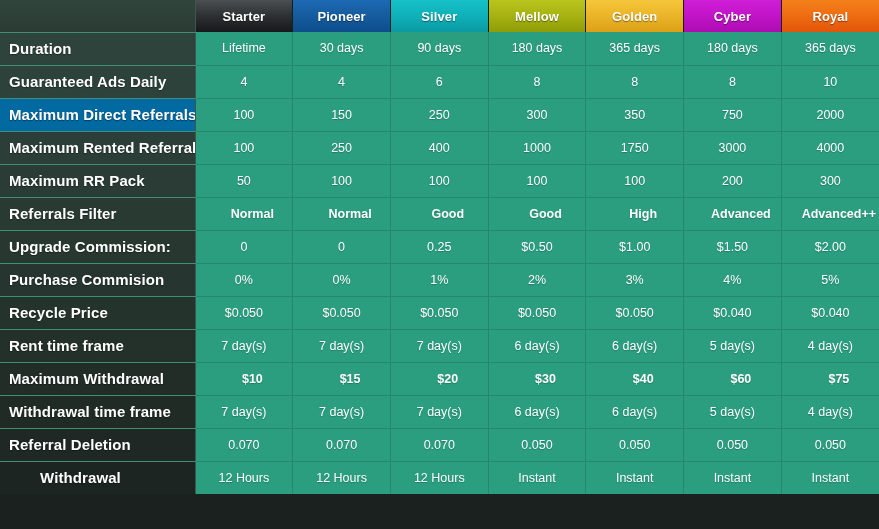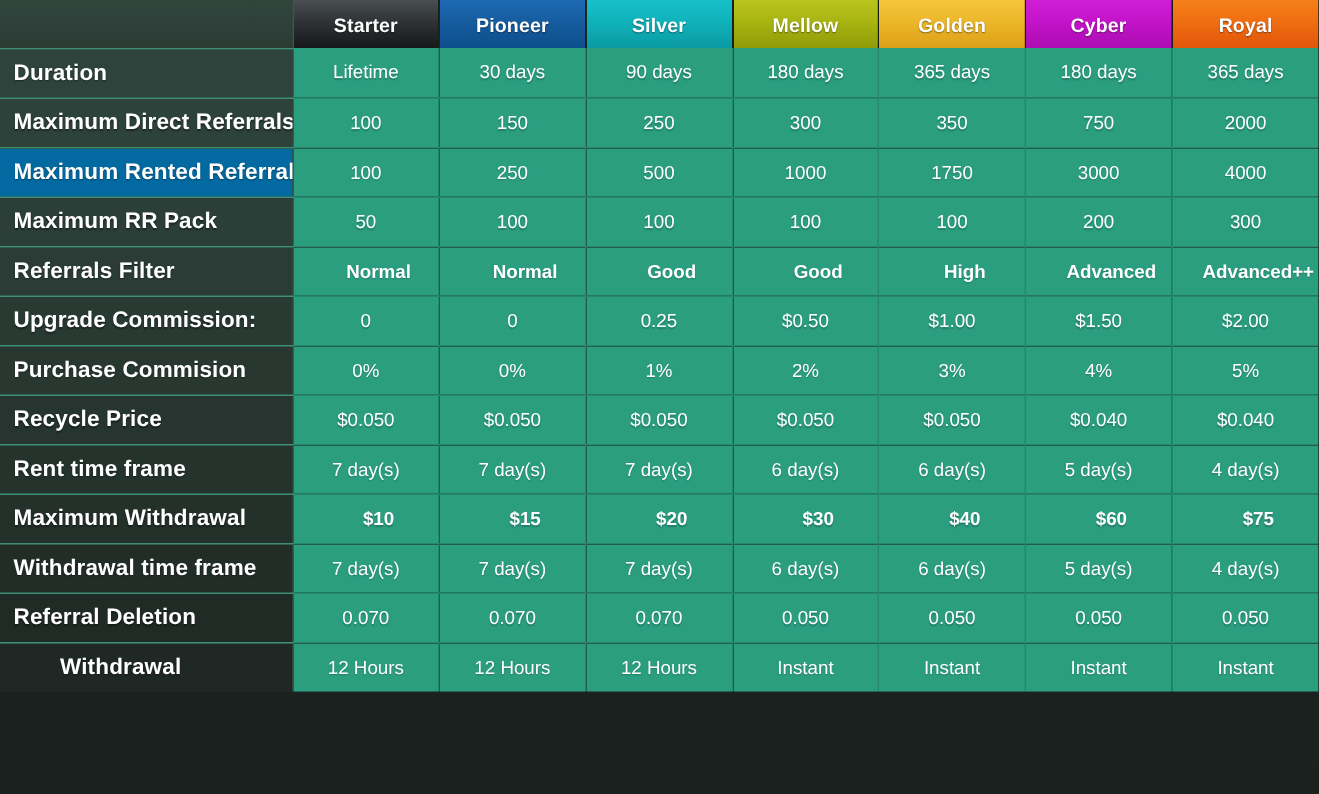--- a/index.html
+++ b/index.html
@@ -149,34 +149,44 @@
         <td class="row-label">Duration</td>
         <td class="data-cell">Lifetime</td>
         <td class="data-cell">30 days</td>
         <td class="data-cell">90 days</td>
         <td class="data-cell">180 days</td>
         <td class="data-cell">365 days</td>
         <td class="data-cell">180 days</td>
         <td class="data-cell">365 days</td>
       </tr>
       <tr>
+        <td class="row-label">Guaranteed Ads Daily</td>
+        <td class="data-cell">4</td>
+        <td class="data-cell">4</td>
+        <td class="data-cell">6</td>
+        <td class="data-cell">8</td>
+        <td class="data-cell">8</td>
+        <td class="data-cell">8</td>
+        <td class="data-cell">10</td>
+      </tr>
+      <tr>
         <td class="row-label">Maximum Direct Referrals</td>
         <td class="data-cell">100</td>
         <td class="data-cell">150</td>
         <td class="data-cell">250</td>
         <td class="data-cell">300</td>
         <td class="data-cell">350</td>
         <td class="data-cell">750</td>
         <td class="data-cell">2000</td>
       </tr>
       <tr>
         <td class="row-label">Maximum Rented Referrals</td>
         <td class="data-cell">100</td>
         <td class="data-cell">250</td>
-        <td class="data-cell">500</td>
+        <td class="data-cell">400</td>
         <td class="data-cell">1000</td>
         <td class="data-cell">1750</td>
         <td class="data-cell">3000</td>
         <td class="data-cell">4000</td>
       </tr>
       <tr>
         <td class="row-label">Maximum RR Pack</td>
         <td class="data-cell">50</td>
         <td class="data-cell">100</td>
         <td class="data-cell">100</td>

